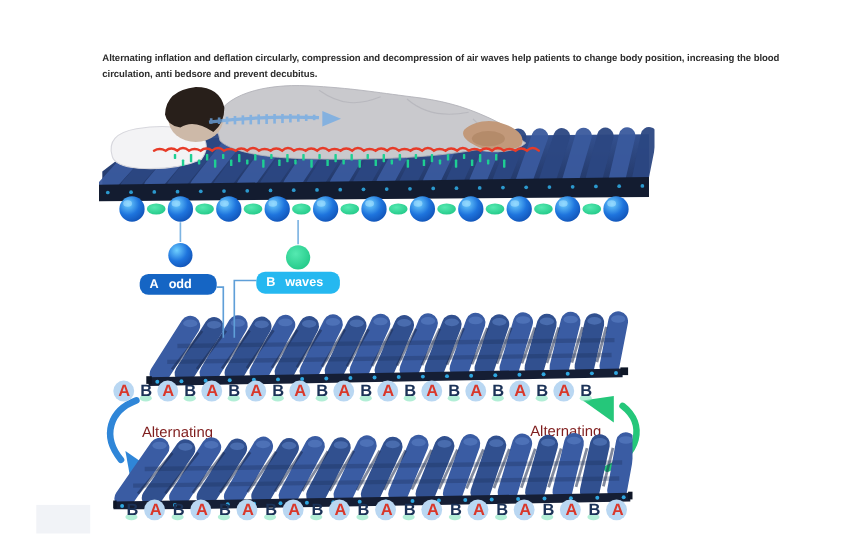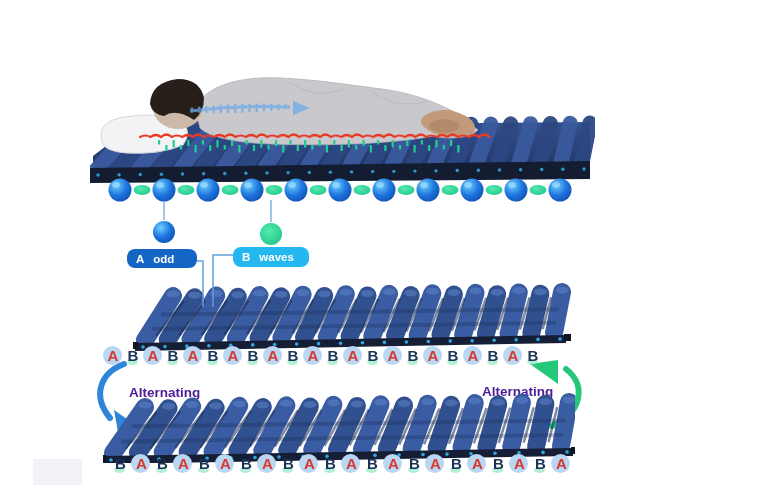--- a/index.html
+++ b/index.html
@@ -23,31 +23,32 @@
         font-weight:bold;font-size:15px;}
   #seq-bottom .cell{width:21px;}
   .cell.a{color:var(--letter-a-red);}
   .cell.a::after{content:"";position:absolute;left:0;top:1px;width:19px;height:19px;
         border-radius:50%;background:var(--letter-circle-bg);z-index:-1;}
   .cell.b{color:var(--letter-b-navy);}
   .cell.b::before{content:"";position:absolute;left:4px;bottom:1px;width:11px;height:6px;
         border-radius:50%;background:#7fe3ba;opacity:.6;z-index:-2;}
   .cell{z-index:1;}
   
-  .alt-caption{font-size:13.5px;font-weight:bold;color:#4c1d95;}
+  .alt-caption{font-size:13.5px;font-weight:normal;color:#7f1d1d;}
   #alt-left{left:129px;top:385px;}
   #alt-right{left:482px;top:384px;}
   #gray-box{left:33px;top:459px;width:49px;height:26px;background:#f1f3f7;}
   svg{display:block;}
 </style>
 </head>
 <body>
 
 <div id="page">
 
+  <p id="desc" class="abs">Alternating inflation and deflation circularly, compression and decompression of air waves help patients to change body position, increasing the blood circulation, anti bedsore and prevent decubitus.</p>
 
   <svg id="person-svg" class="abs" style="left:90px;top:66px;" width="505" height="118" viewBox="0 0 505 118">
     <defs>
       <linearGradient id="slabG" x1="0" y1="0" x2="0" y2="1">
         <stop offset="0" stop-color="#33508f"></stop>
           <stop offset="1" stop-color="#1f3360"></stop>
       </linearGradient>
     </defs>
 
     <polygon points="3,90 42,60 500,56 500,112 3,112" fill="url(#slabG)"></polygon>

